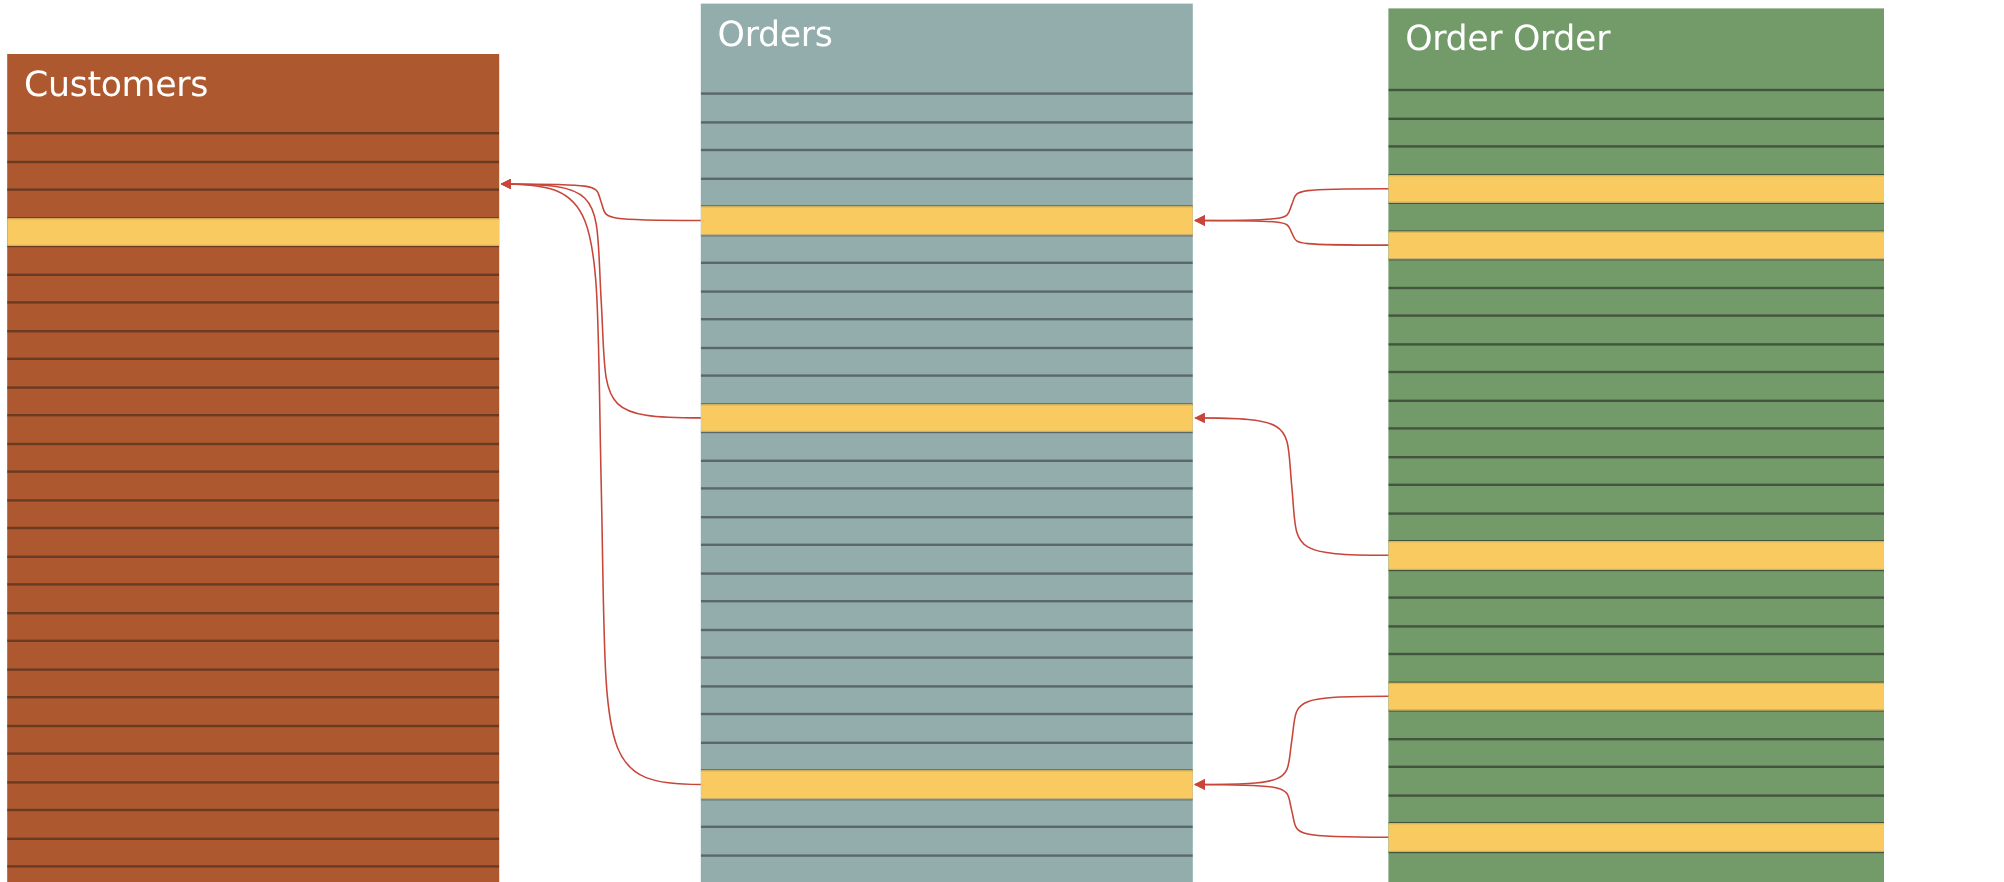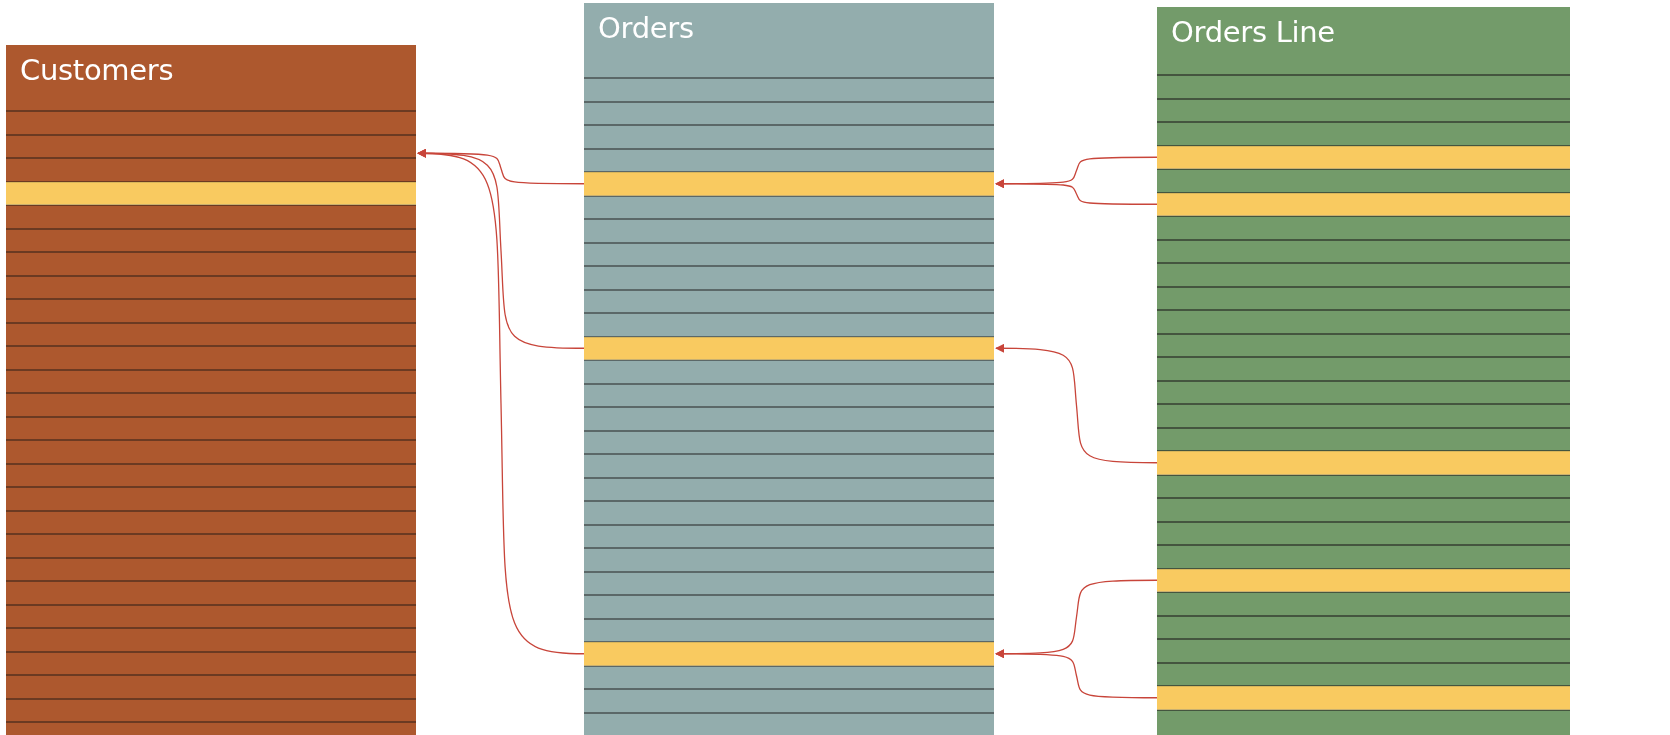--- a/index.html
+++ b/index.html
@@ -84,21 +84,21 @@
       <div class="rowline" style="top: 661.5px;"></div>
       <div class="rowline" style="top: 685px;"></div>
       <div class="rowline" style="top: 708.5px;"></div>
       <div class="hl" style="background: rgb(249, 202, 96); top: 169px; height: 23.5px; left: 0px; width: 410px;"></div>
       <div class="hl" style="background: rgb(249, 202, 96); top: 333.5px; height: 23.5px; left: 0px; width: 410px;"></div>
       <div class="hl" style="background: rgb(249, 202, 96); top: 639px; height: 23.5px; left: 0px; width: 410px;"></div>
     </div>
 </div>
 
 <div class="table" id="orderline" style="background: rgb(115, 155, 106);">
-  <div class="title">Orders Line</div>
+  <div class="title">Order Order</div>
   <div class="rows">
       <div class="rowline" style="top: 67px;"></div>
       <div class="rowline" style="top: 90.5px;"></div>
       <div class="rowline" style="top: 114px;"></div>
       <div class="rowline" style="top: 137.5px;"></div>
       <div class="rowline" style="top: 161px;"></div>
       <div class="rowline" style="top: 184.5px;"></div>
       <div class="rowline" style="top: 208px;"></div>
       <div class="rowline" style="top: 231.5px;"></div>
       <div class="rowline" style="top: 255px;"></div>

